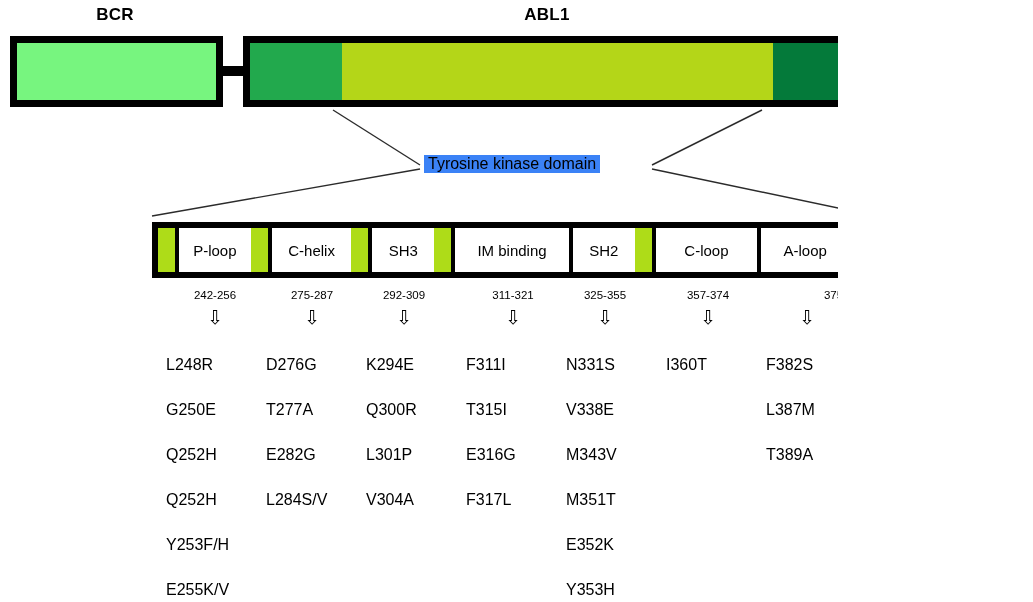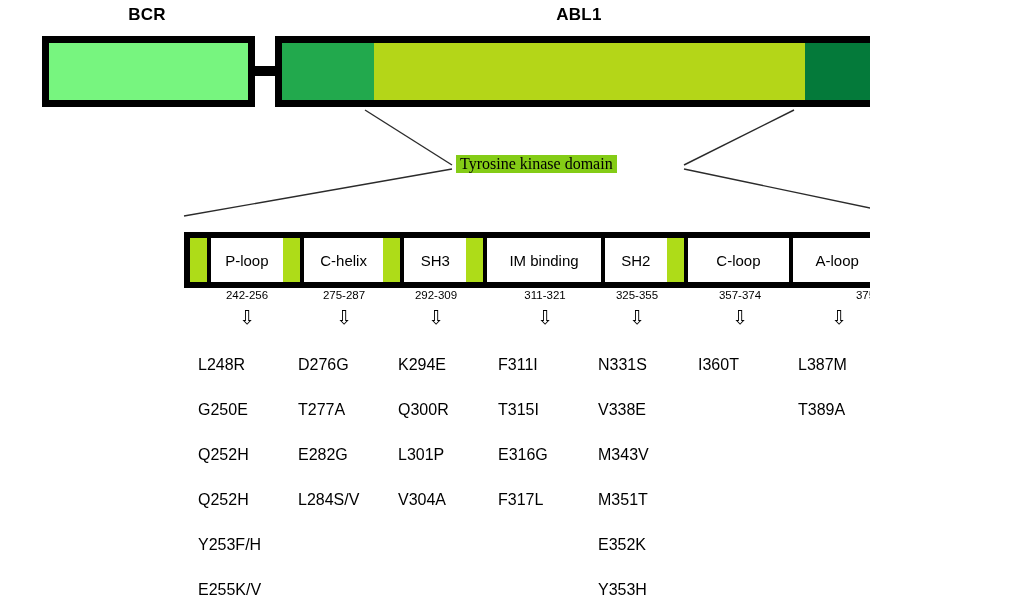--- a/index.html
+++ b/index.html
@@ -10,21 +10,20 @@
   body {
     font-family: "Liberation Sans", sans-serif;
     color: #1a1a1a;
   }
   #canvas {
     position: relative;
     width: 838px;
     height: 602px;
     background: #ffffff;
     overflow: hidden;
-    margin-left: 32px;
   }
 
   
   .gene-label {
     position: absolute;
     font-size: 17px;
     font-weight: bold;
     letter-spacing: 0.3px;
     color: #000000;
     text-align: center;
@@ -54,23 +53,22 @@
     top: 0;
     width: 1033px;
     height: 602px;
     pointer-events: none;
   }
   .tk-label {
     position: absolute;
     font-size: 16px;
     color: #000000;
     white-space: nowrap;
-    background: #84cc16;
+    background: #3b82f6;
     padding: 0 4px;
-    font-family: Liberation Serif, serif;
   }
 
   
   .domain-bar {
     position: absolute;
     box-sizing: border-box;
     border: 6px solid #000000;
     background: #000000;
     display: flex;
     align-items: stretch;
@@ -152,21 +150,21 @@
 
     <line x1="152" y1="216" x2="420" y2="169" stroke="#2b2b2b" stroke-width="1.4"></line>
 
     <line x1="762" y1="110" x2="652" y2="165" stroke="#2b2b2b" stroke-width="1.4"></line>
 
     <line x1="876" y1="216" x2="652" y2="169" stroke="#2b2b2b" stroke-width="1.4"></line>
   </svg>
 
   <div class="tk-label" style="left:424px; top:155px;">Tyrosine kinase domain</div>
 
-  <div class="domain-bar" id="domain-bar" style="left:152px; top:232px; width:724px; height:56px;">
+  <div class="domain-bar" id="domain-bar" style="left:152px; top:222px; width:724px; height:56px;">
       <div class="dom-strip" style="width:17px;"></div>
       <div class="dom-gap" style="width:4px;"></div>
       <div class="dom-box" style="width:72px;">P-loop</div>
       <div class="dom-strip" style="width:17px;"></div>
       <div class="dom-gap" style="width:4px;"></div>
       <div class="dom-box" style="width:80px;">C-helix</div>
       <div class="dom-strip" style="width:17px;"></div>
       <div class="dom-gap" style="width:4px;"></div>
       <div class="dom-box" style="width:62px;">SH3</div>
       <div class="dom-strip" style="width:17px;"></div>
@@ -233,18 +231,19 @@
         <div class="mut-item">V338E</div>
         <div class="mut-item">M343V</div>
         <div class="mut-item">M351T</div>
         <div class="mut-item">E352K</div>
         <div class="mut-item">Y353H</div>
       </div>
       <div class="mut-col" style="left:666px;">
         <div class="mut-item">I360T</div>
       </div>
       <div class="mut-col" style="left:766px;">
+        <div class="mut-item">F382S</div>
         <div class="mut-item">L387M</div>
         <div class="mut-item">T389A</div>
       </div>
     </div>
 
 </div>
 
 </body></html>

